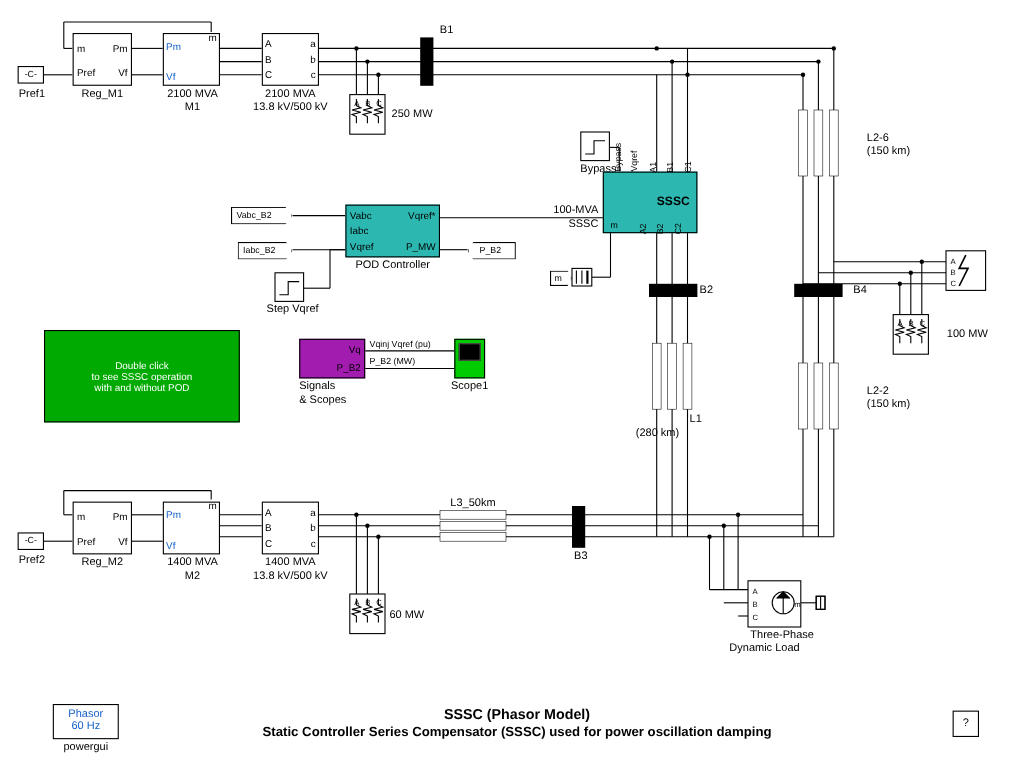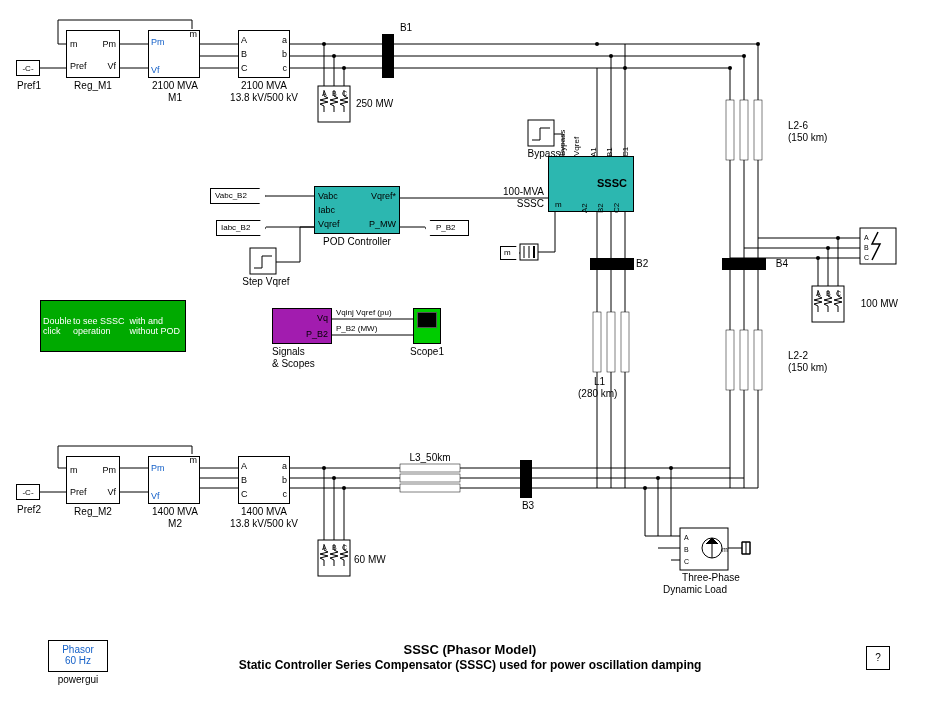--- a/index.html
+++ b/index.html
@@ -2,21 +2,21 @@
 <html><head>
 <meta charset="utf-8">
 <style>
   html,body{margin:0;padding:0;font-family:Arial,Helvetica,sans-serif;font-size:10px;color:#000;background:#fff}
   .canvas{position:relative;width:933px;height:710px}
   .block{position:absolute;border:1px solid #000;background:#fff;box-sizing:border-box}
   .label{position:absolute;font-size:10px;text-align:center;line-height:1.15}
   .port-label{font-size:9px}
   .title{font-size:13px;font-weight:700;text-align:center}
   .subtitle{font-size:12px;font-weight:700;text-align:center}
-  .green-box{background:#0a0;color:#fff;border:1px solid #000;display:flex;flex-direction:row;justify-content:center;align-items:center;padding:2px}
+  .green-box{background:#0a0;color:#fff;border:1px solid #000;text-align:center;display:flex;flex-direction:column;justify-content:center;align-items:center;padding:18px}
   .teal{background:#2cb7b0}
   .scope{background:#0c0}
   svg.icons{position:absolute;top:0;left:0;pointer-events:none}
   .tiny{font-size:8px}
 </style>
 </head>
 <body>
 
 <div class="canvas">
 
@@ -372,21 +372,21 @@
 <div class="block scope" style="left:413px;top:308px;width:28px;height:36px">
   <div style="position:absolute;left:3px;top:3px;right:3px;height:14px;background:#000;border:1px solid #555"></div>
 </div>
 <div class="label" style="left:406px;top:346px;width:42px">Scope1</div>
 
 <div class="label" style="left:636px;top:258px;width:20px;text-align:left">B2</div>
 <div class="label" style="left:768px;top:258px;width:20px;text-align:right">B4</div>
 
 <div class="label" style="left:788px;top:120px;width:60px;text-align:left">L2-6</div>
 <div class="label" style="left:788px;top:132px;width:60px;text-align:left">(150 km)</div>
-<div class="label" style="left:594px;top:376px;width:60px;text-align:left">L1</div>
+<div class="label" style="left:578px;top:376px;width:60px;text-align:right">L1</div>
 <div class="label" style="left:578px;top:388px;width:60px;text-align:left">(280 km)</div>
 <div class="label" style="left:788px;top:350px;width:60px;text-align:left">L2-2</div>
 <div class="label" style="left:788px;top:362px;width:60px;text-align:left">(150 km)</div>
 <div class="label" style="left:400px;top:452px;width:60px">L3_50km</div>
 
 <div class="label" style="left:848px;top:298px;width:50px;text-align:right">100 MW</div>
 
 <div class="block" style="left:16px;top:484px;width:24px;height:16px;text-align:center;line-height:14px">
   <span class="tiny">-C-</span>
 </div>

